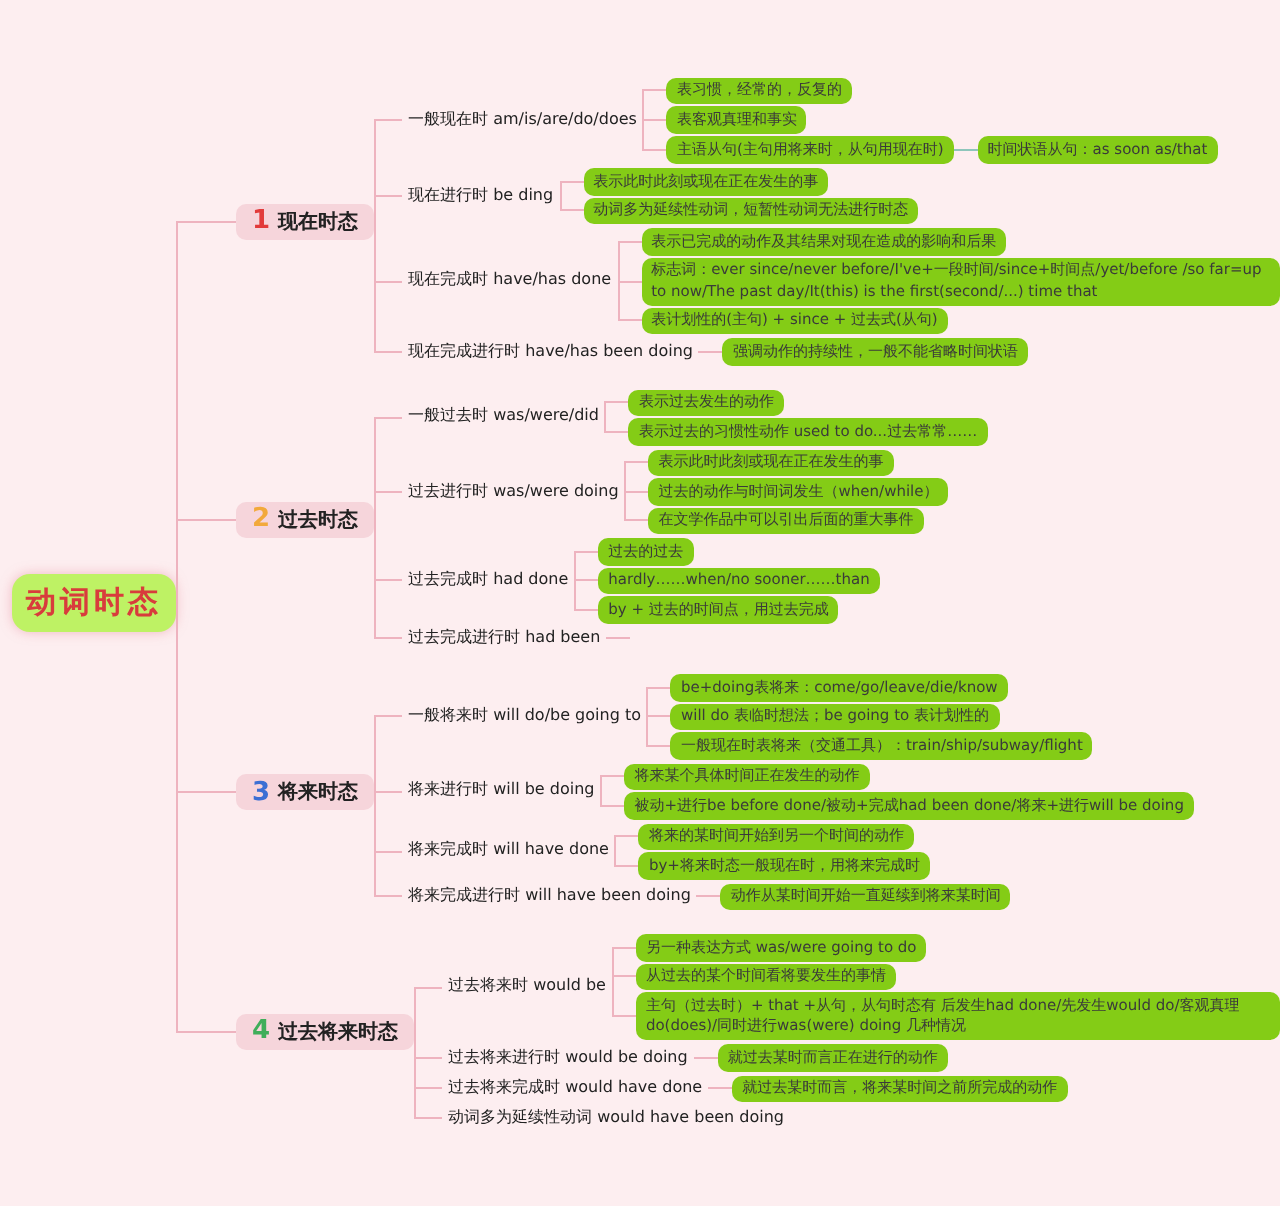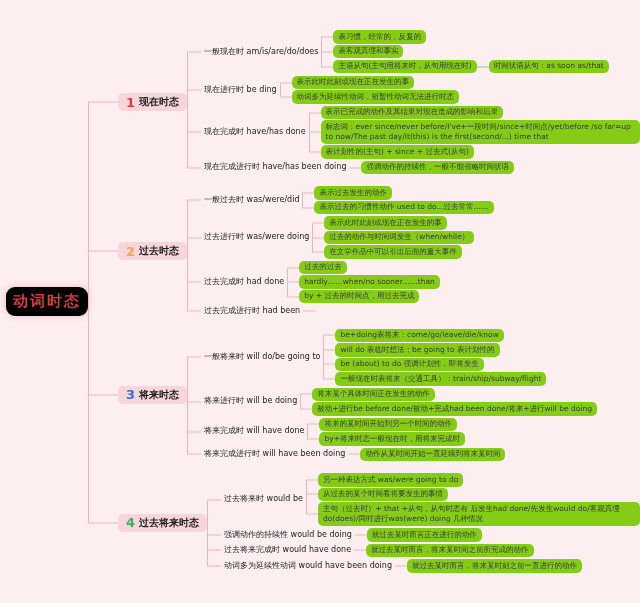--- a/index.html
+++ b/index.html
@@ -24,21 +24,21 @@
   .d1{--ind:30px;}
   .d2{--ind:14px;}
   .d3{--ind:12px;}
   .d4{--ind:12px;--lc:#8ec6bb;}
   .kid{padding:0.5px 0 0.5px var(--ind);}
   .kid > i.h{width:var(--ind);}
   .d1 > .kid{padding-top:5px;padding-bottom:5px;}
 
   .rootlbl{
     font-size:15px;font-weight:bold;color:#d83c3c;
-    background:#000000;padding:5px 7px;border-radius:9px;
+    background:#bef264;padding:5px 7px;border-radius:9px;
     letter-spacing:2px;white-space:nowrap;
     box-shadow:0 0 6px rgba(230,140,155,.55);
   }
   .btitle{
     display:inline-flex;align-items:center;gap:4px;
     background:#f6d5db;border-radius:5px;padding:2px 8px;
     white-space:nowrap;
   }
   .bnum{font-weight:bold;font-size:13px;line-height:1;}
   .btxt{font-weight:bold;font-size:10px;color:#222;}
@@ -279,26 +279,20 @@
                     </div>
                     <div class="kid">
                       <i class="h"></i>
                       <div class="node">
                         <div class="lbl leaf">will do 表临时想法；be going to 表计划性的</div>
                       </div>
                     </div>
                     <div class="kid">
                       <i class="h"></i>
                       <div class="node">
-                        <div class="lbl leaf">be (about) to do 强调计划性，即将发生</div>
-                      </div>
-                    </div>
-                    <div class="kid">
-                      <i class="h"></i>
-                      <div class="node">
                         <div class="lbl leaf">一般现在时表将来（交通工具）：train/ship/subway/flight</div>
                       </div>
                     </div>
                   </div>
                 </div>
               </div>
               <div class="kid">
                 <i class="h"></i>
                 <div class="node">
                   <div class="lbl plain">将来进行时 will be doing</div>
@@ -385,21 +379,21 @@
                       <div class="node">
                         <div class="lbl leaf">主句（过去时）+ that +从句，从句时态有 后发生had done/先发生would do/客观真理do(does)/同时进行was(were) doing 几种情况</div>
                       </div>
                     </div>
                   </div>
                 </div>
               </div>
               <div class="kid">
                 <i class="h"></i>
                 <div class="node">
-                  <div class="lbl plain">强调动作的持续性 would be doing</div>
+                  <div class="lbl plain">过去将来进行时 would be doing</div>
                   <div class="kids d3">
                     <div class="kid">
                       <i class="h"></i>
                       <div class="node">
                         <div class="lbl leaf">就过去某时而言正在进行的动作</div>
                       </div>
                     </div>
                   </div>
                 </div>
               </div>
@@ -414,28 +408,20 @@
                         <div class="lbl leaf">就过去某时而言，将来某时间之前所完成的动作</div>
                       </div>
                     </div>
                   </div>
                 </div>
               </div>
               <div class="kid">
                 <i class="h"></i>
                 <div class="node">
                   <div class="lbl plain">动词多为延续性动词 would have been doing</div>
-                  <div class="kids d3">
-                    <div class="kid">
-                      <i class="h"></i>
-                      <div class="node">
-                        <div class="lbl leaf">就过去某时而言，将来某时刻之前一直进行的动作</div>
-                      </div>
-                    </div>
-                  </div>
                 </div>
               </div>
             </div>
           </div>
         </div>
       </div>
     </div>
   </div>
 
 </body></html>

